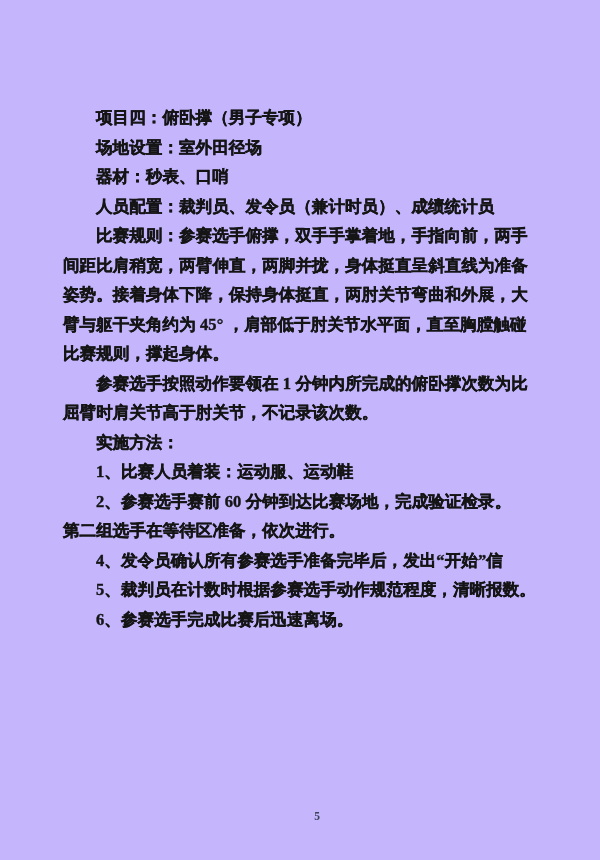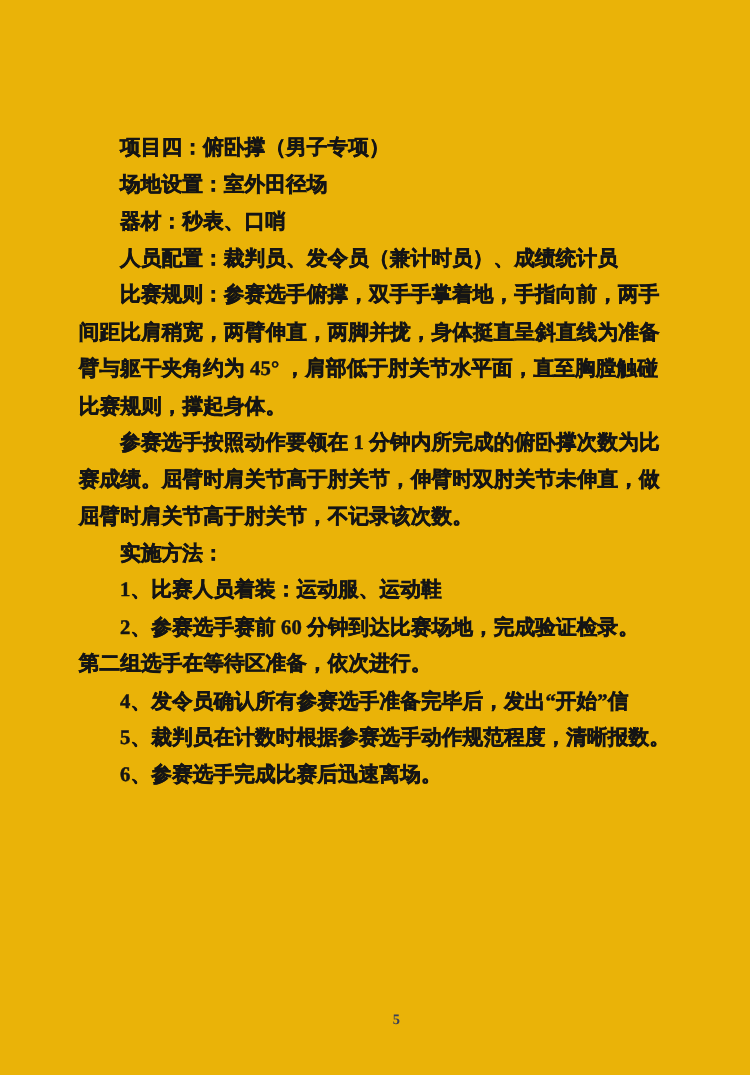--- a/index.html
+++ b/index.html
@@ -4,21 +4,21 @@
 <style>
   html, body {
     margin: 0;
     padding: 0;
     background: #e9e9e9;
   }
   .page {
     position: relative;
     width: 600px;
     height: 860px;
-    background: #eab308;
+    background: #c4b5fd;
     overflow: hidden;
     font-family: "Liberation Serif", "DejaVu Serif", serif;
   }
   .text-block {
     position: absolute;
     left: 63px;
     top: 103px;
     width: 500px;
     color: #151515;
   }
@@ -51,24 +51,24 @@
 <div class="page">
 
   <div class="text-block">
 
   <div class="text-line indent">项目四：俯卧撑（男子专项）</div>
       <div class="text-line indent">场地设置：室外田径场</div>
       <div class="text-line indent">器材：秒表、口哨</div>
       <div class="text-line indent">人员配置：裁判员、发令员（兼计时员）、成绩统计员</div>
       <div class="text-line indent">比赛规则：参赛选手俯撑，双手手掌着地，手指向前，两手</div>
       <div class="text-line">间距比肩稍宽，两臂伸直，两脚并拢，身体挺直呈斜直线为准备</div>
+      <div class="text-line">姿势。接着身体下降，保持身体挺直，两肘关节弯曲和外展，大</div>
       <div class="text-line">臂与躯干夹角约为 45° ，肩部低于肘关节水平面，直至胸膛触碰</div>
       <div class="text-line">比赛规则，撑起身体。</div>
       <div class="text-line indent">参赛选手按照动作要领在 1 分钟内所完成的俯卧撑次数为比</div>
-      <div class="text-line">赛成绩。屈臂时肩关节高于肘关节，伸臂时双肘关节未伸直，做</div>
       <div class="text-line">屈臂时肩关节高于肘关节，不记录该次数。</div>
       <div class="text-line indent">实施方法：</div>
       <div class="text-line indent">1、比赛人员着装：运动服、运动鞋</div>
       <div class="text-line indent">2、参赛选手赛前 60 分钟到达比赛场地，完成验证检录。</div>
       <div class="text-line">第二组选手在等待区准备，依次进行。</div>
       <div class="text-line indent">4、发令员确认所有参赛选手准备完毕后，发出“开始”信</div>
       <div class="text-line indent">5、裁判员在计数时根据参赛选手动作规范程度，清晰报数。</div>
       <div class="text-line indent">6、参赛选手完成比赛后迅速离场。</div>
     </div>
 

